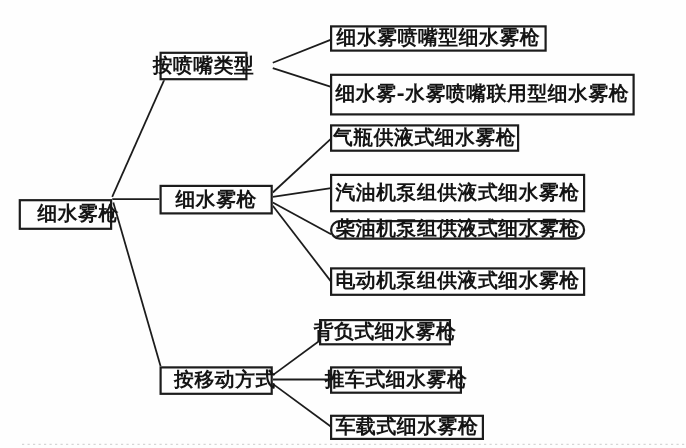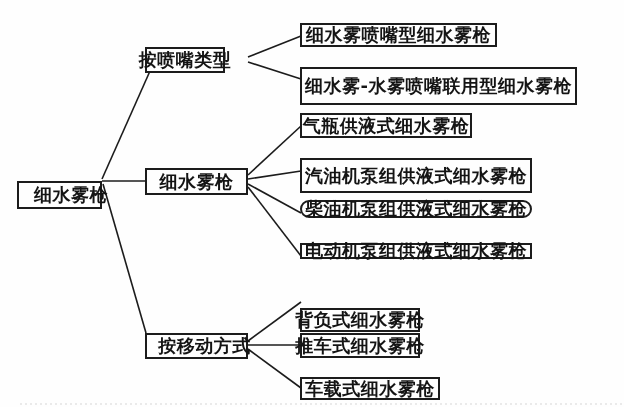--- a/index.html
+++ b/index.html
@@ -40,22 +40,22 @@
   
   .n-root  { left: 17px;  top: 181px; width: 85px;  height: 28px; padding-left: 23px; }
   .n-b0    { left: 145px; top: 47px;  width: 80px; height: 26px; }
   .n-b1    { left: 145px; top: 168px; width: 103px; height: 27px; }
   .n-b2    { left: 145px; top: 333px; width: 103px; height: 26px; padding-left: 16px; }
   .n-l00   { left: 300px; top: 23px;  width: 197px; height: 24px; }
   .n-l01   { left: 300px; top: 67px;  width: 277px; height: 38px; text-align: right; }
   .n-l10   { left: 300px; top: 113px; width: 172px; height: 25px; }
   .n-l11   { left: 300px; top: 158px; width: 232px; height: 35px; }
   .n-l12   { left: 300px; top: 200px; width: 232px; height: 18px; border-radius: 10px; }
-  .n-l13   { left: 300px; top: 243px; width: 232px; height: 16px; }
-  .n-l20   { left: 300px; top: 290px; width: 120px; height: 24px; margin-top: 18px; }
+  .n-l13   { left: 300px; top: 243px; width: 232px; height: 26px; }
+  .n-l20   { left: 290px; top: 290px; width: 120px; height: 24px; }
   .n-l21   { left: 300px; top: 333px; width: 120px; height: 25px; }
   .n-l22   { left: 300px; top: 377px; width: 140px; height: 23px; }
 </style>
 </head>
 <body>
 
 <div class="canvas">
 
   <svg class="lines" viewBox="0 0 624 407" xmlns="http://www.w3.org/2000/svg">
 

